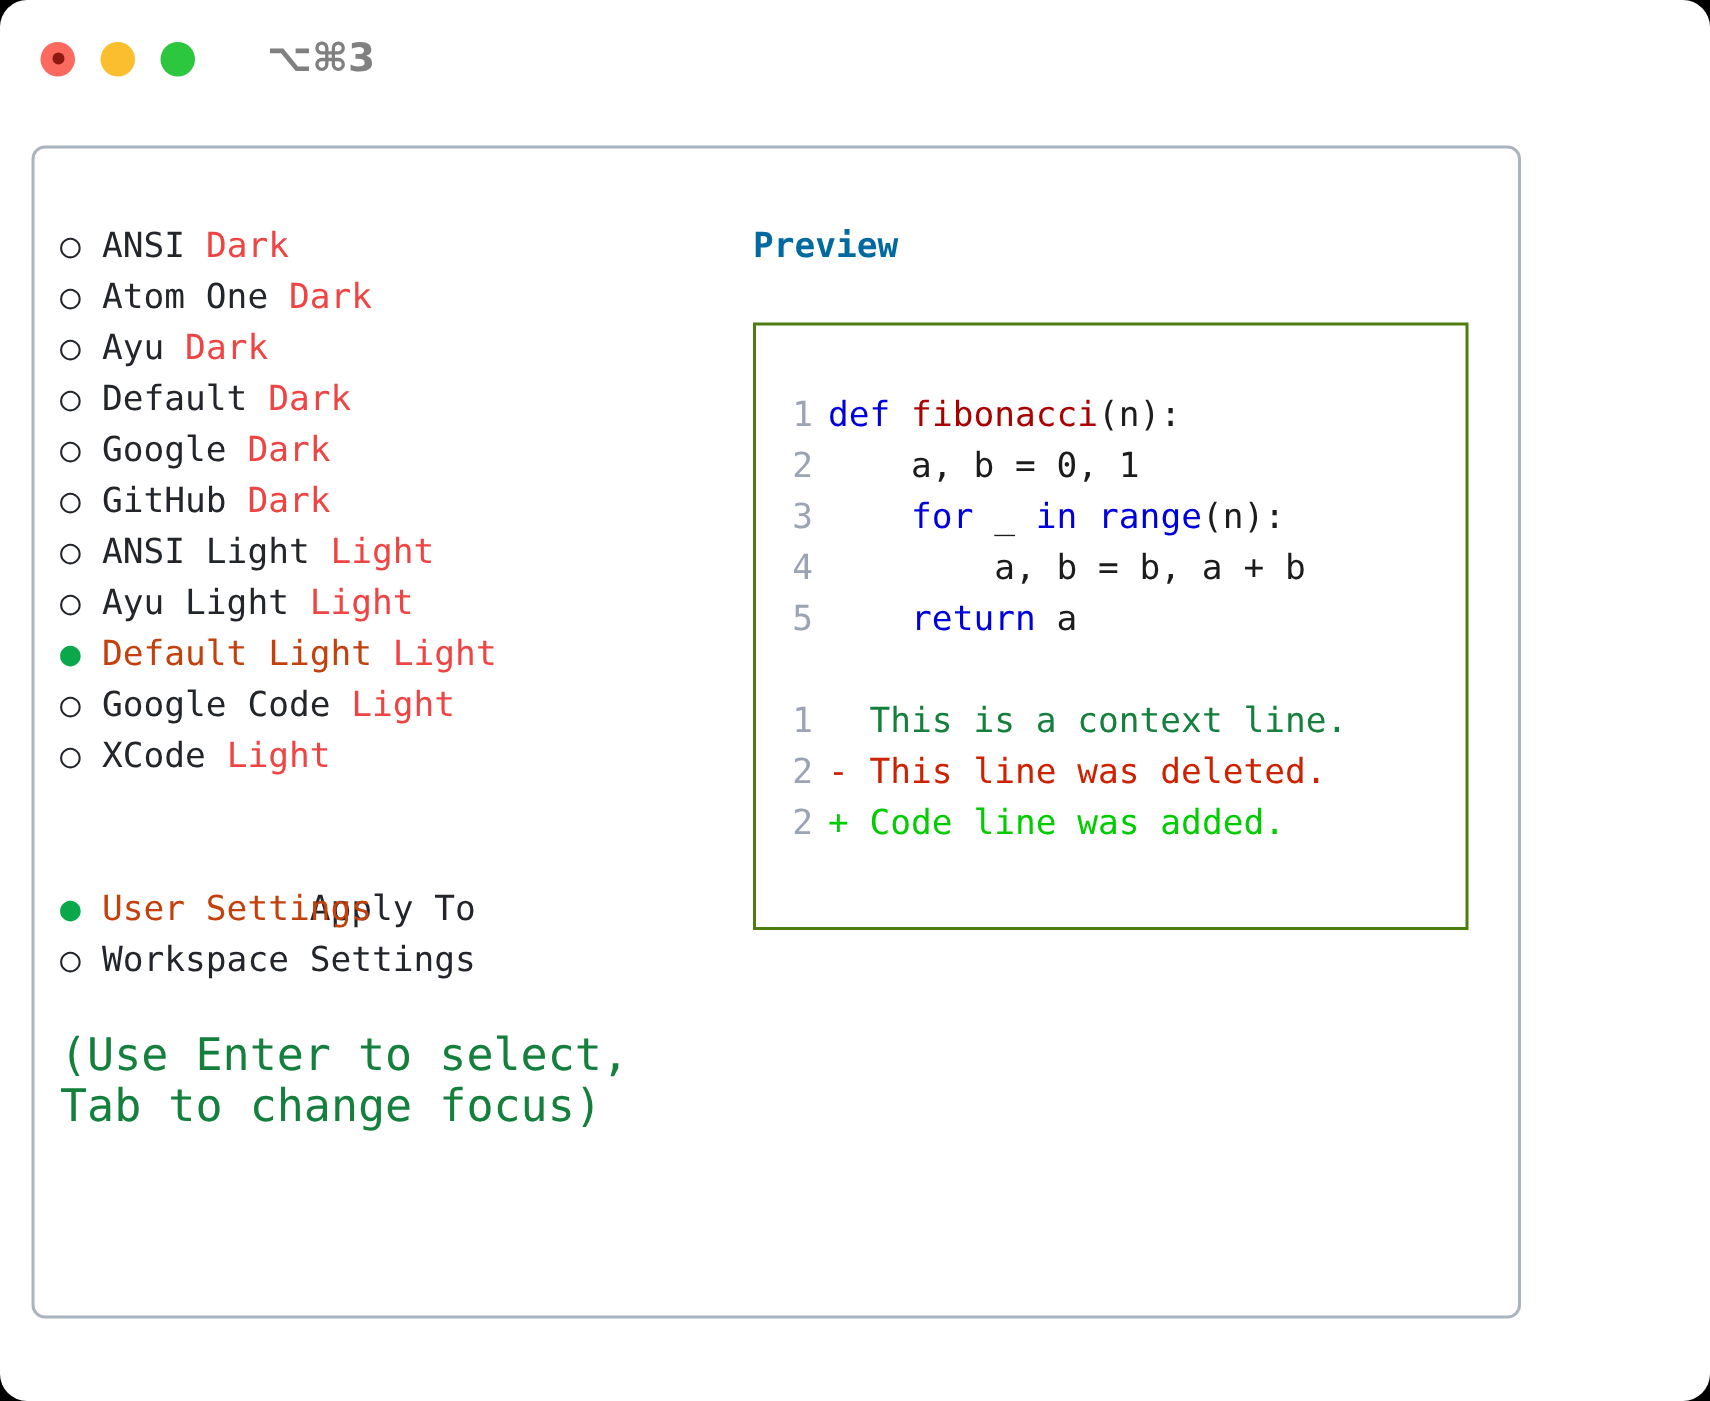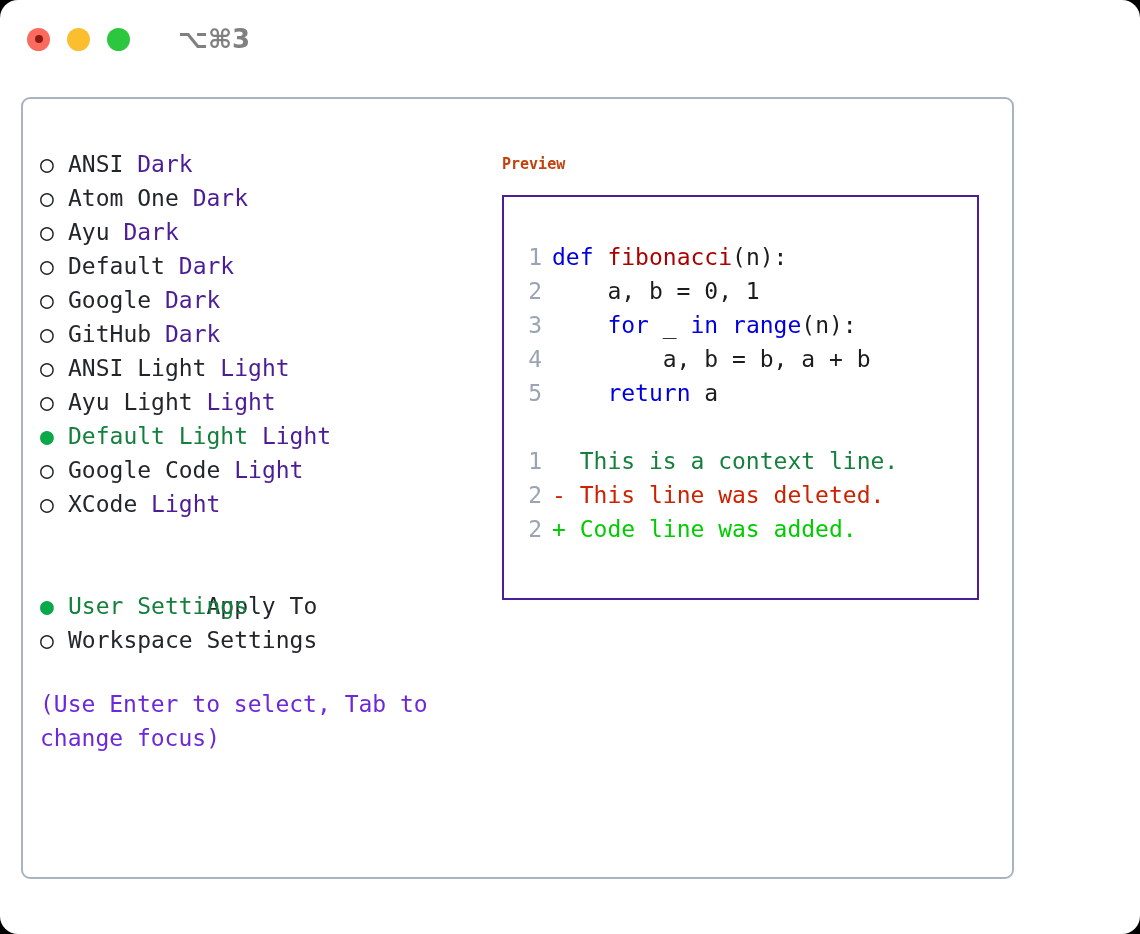--- a/index.html
+++ b/index.html
@@ -110,52 +110,52 @@
     font-weight: bold;
     color: #111418;
     letter-spacing: -0.2px;
   }
   .marker {
     display: inline-block;
     width: 28px;
     color: #22262b;
   }
   .marker.sel { color: #0aa84a; }
-  .name-sel   { color: #15803d; }
+  .name-sel   { color: #c2410c; }
   .tag {
-    color: #4c1d95;
+    color: #ef4444;
   }
   .spacer-row { height: 34px; }
 
   .hint {
     margin-top: 30px;
-    font-size: 23px;
-    line-height: 34px;
-    color: #6d28d9;
+    font-size: 30px;
+    line-height: 34px;
+    color: #15803d;
     white-space: pre-wrap;
     width: 410px;
   }
 
   
   .right-col {
     flex: 1;
     padding: 48px 0 0 9px;
     box-sizing: border-box;
   }
   .preview-title {
-    font-size: 15px;
+    font-size: 23px;
     font-weight: bold;
-    color: #c2410c;
-    line-height: 34px;
-    margin-bottom: 14px;
+    color: #0369a1;
+    line-height: 34px;
+    margin-bottom: 34px;
   }
   .code-box {
     width: 477px;
     height: 405px;
-    border: 2px solid #4c1d95;
+    border: 2px solid #4d7c0f;
     box-sizing: border-box;
     padding: 43px 0 0 16px;
     background: #ffffff;
   }
   .code-line {
     font-size: 23px;
     line-height: 34px;
     white-space: pre;
     color: #1c1c1c;
   }

